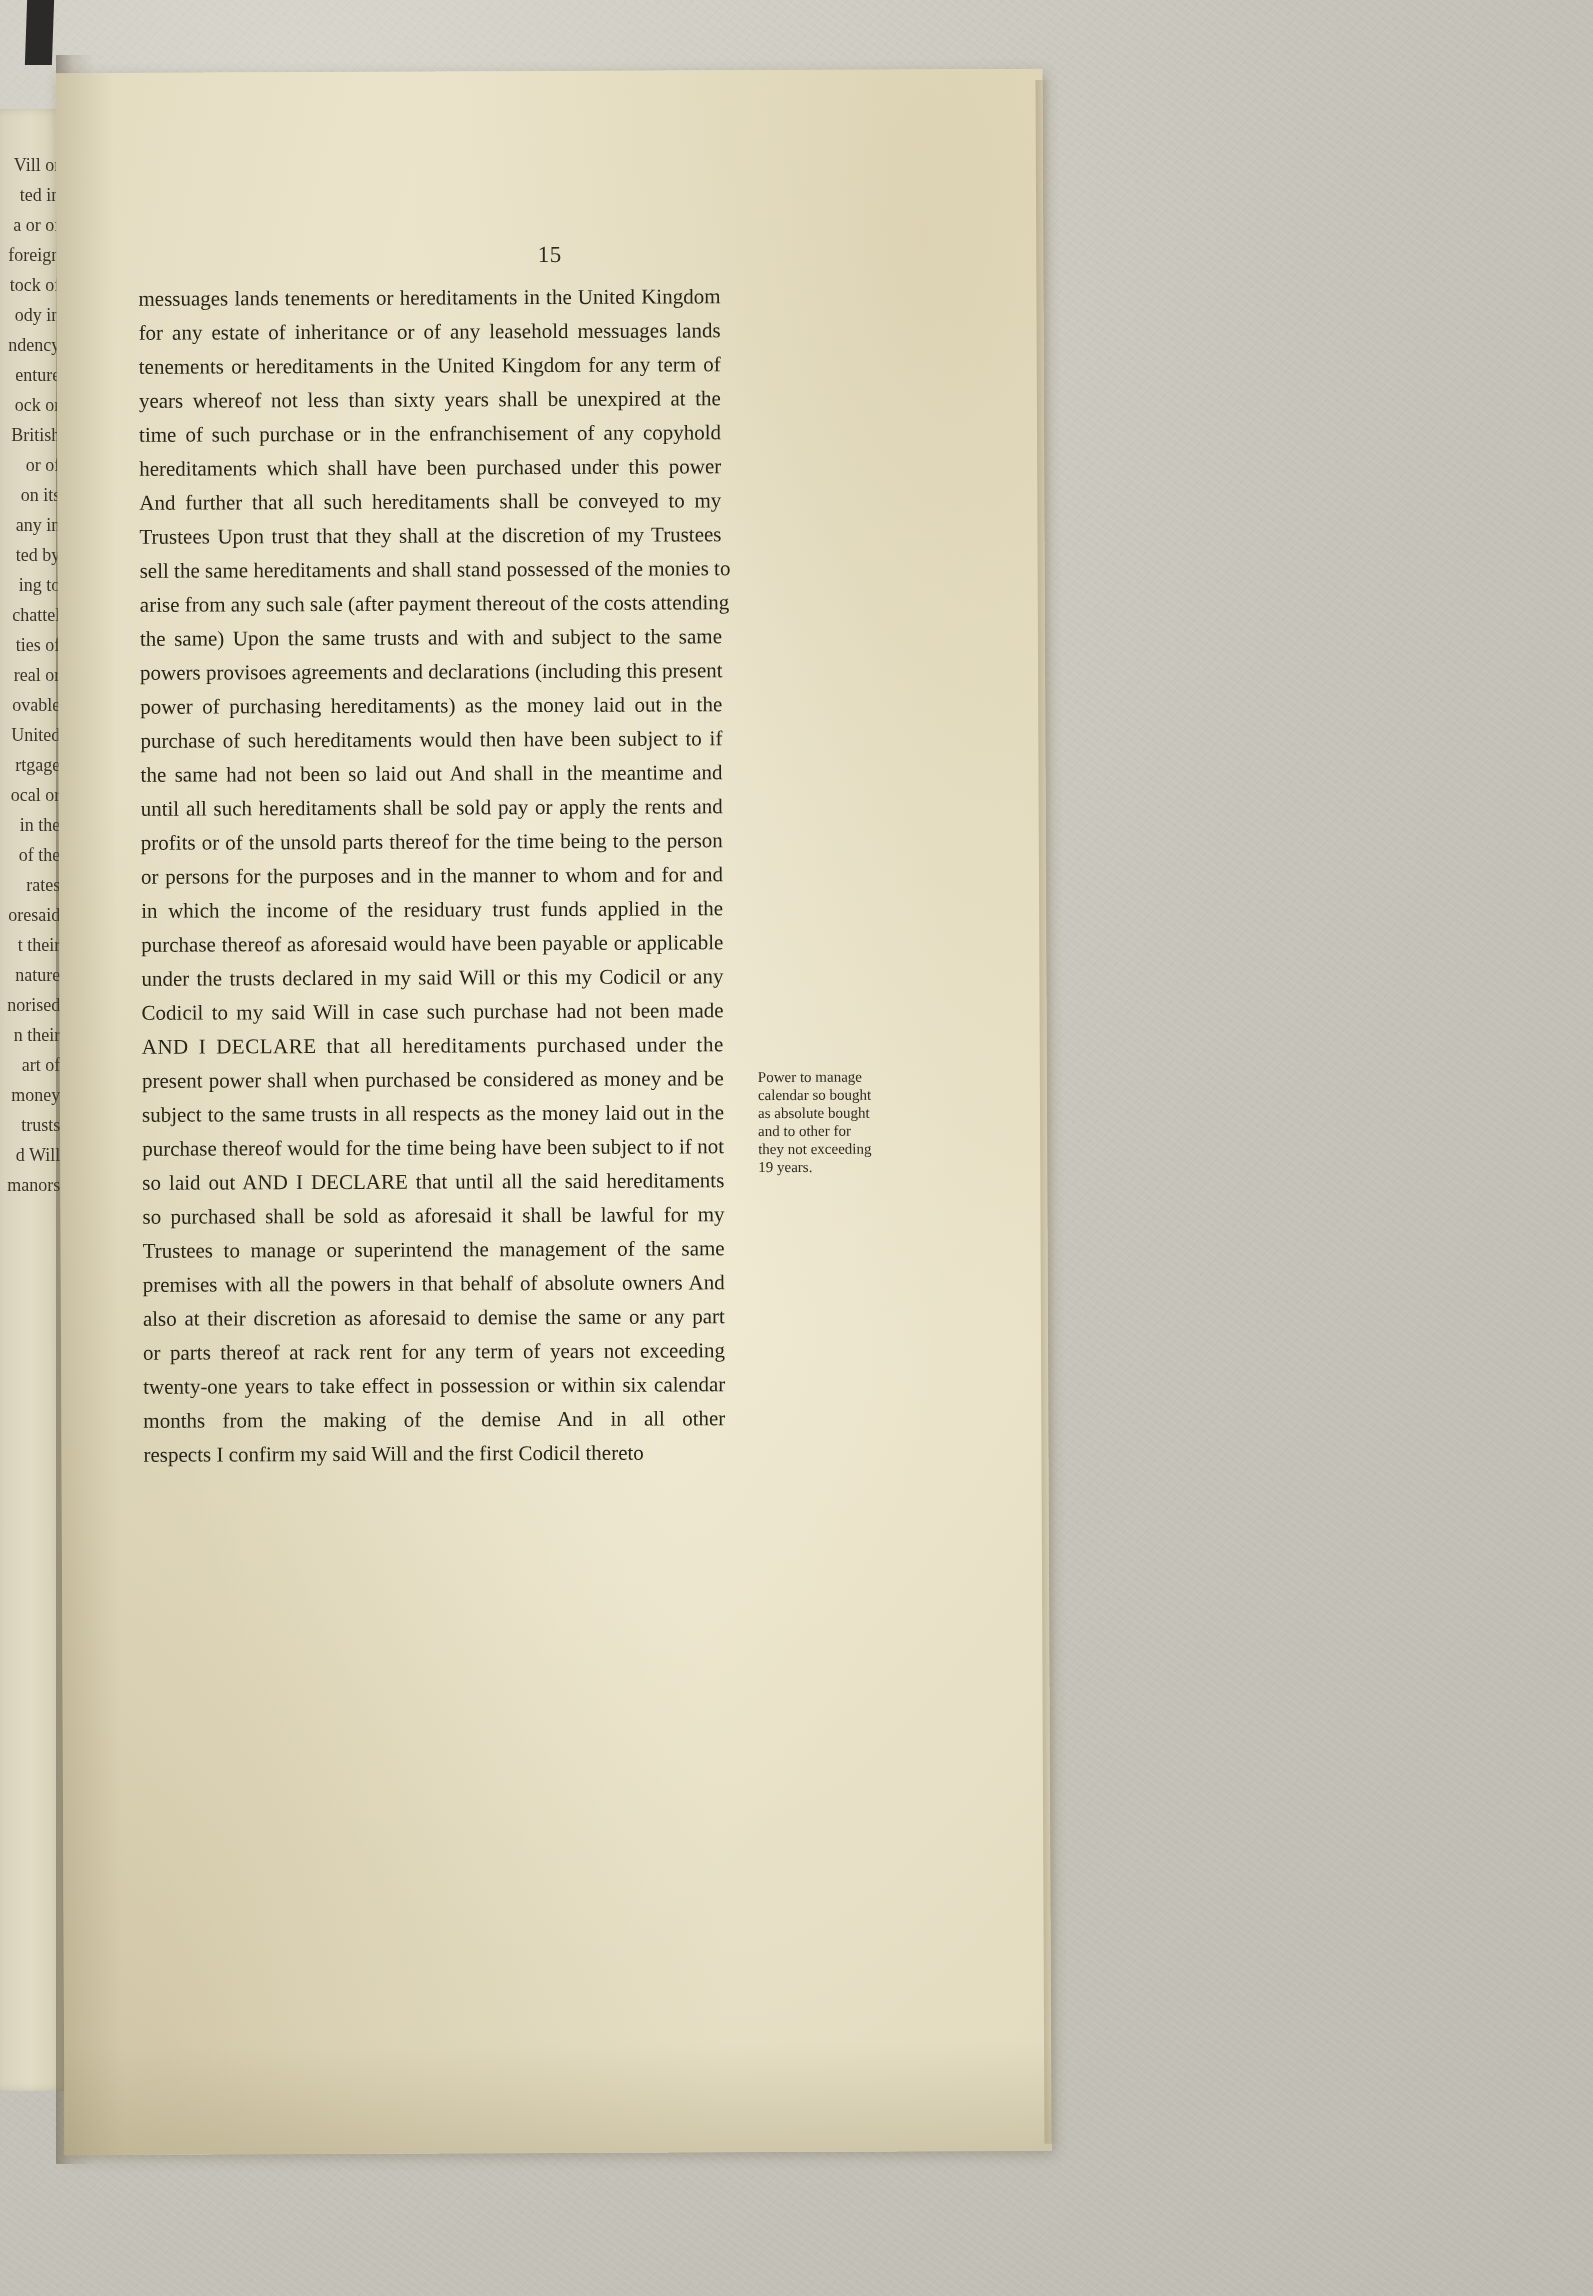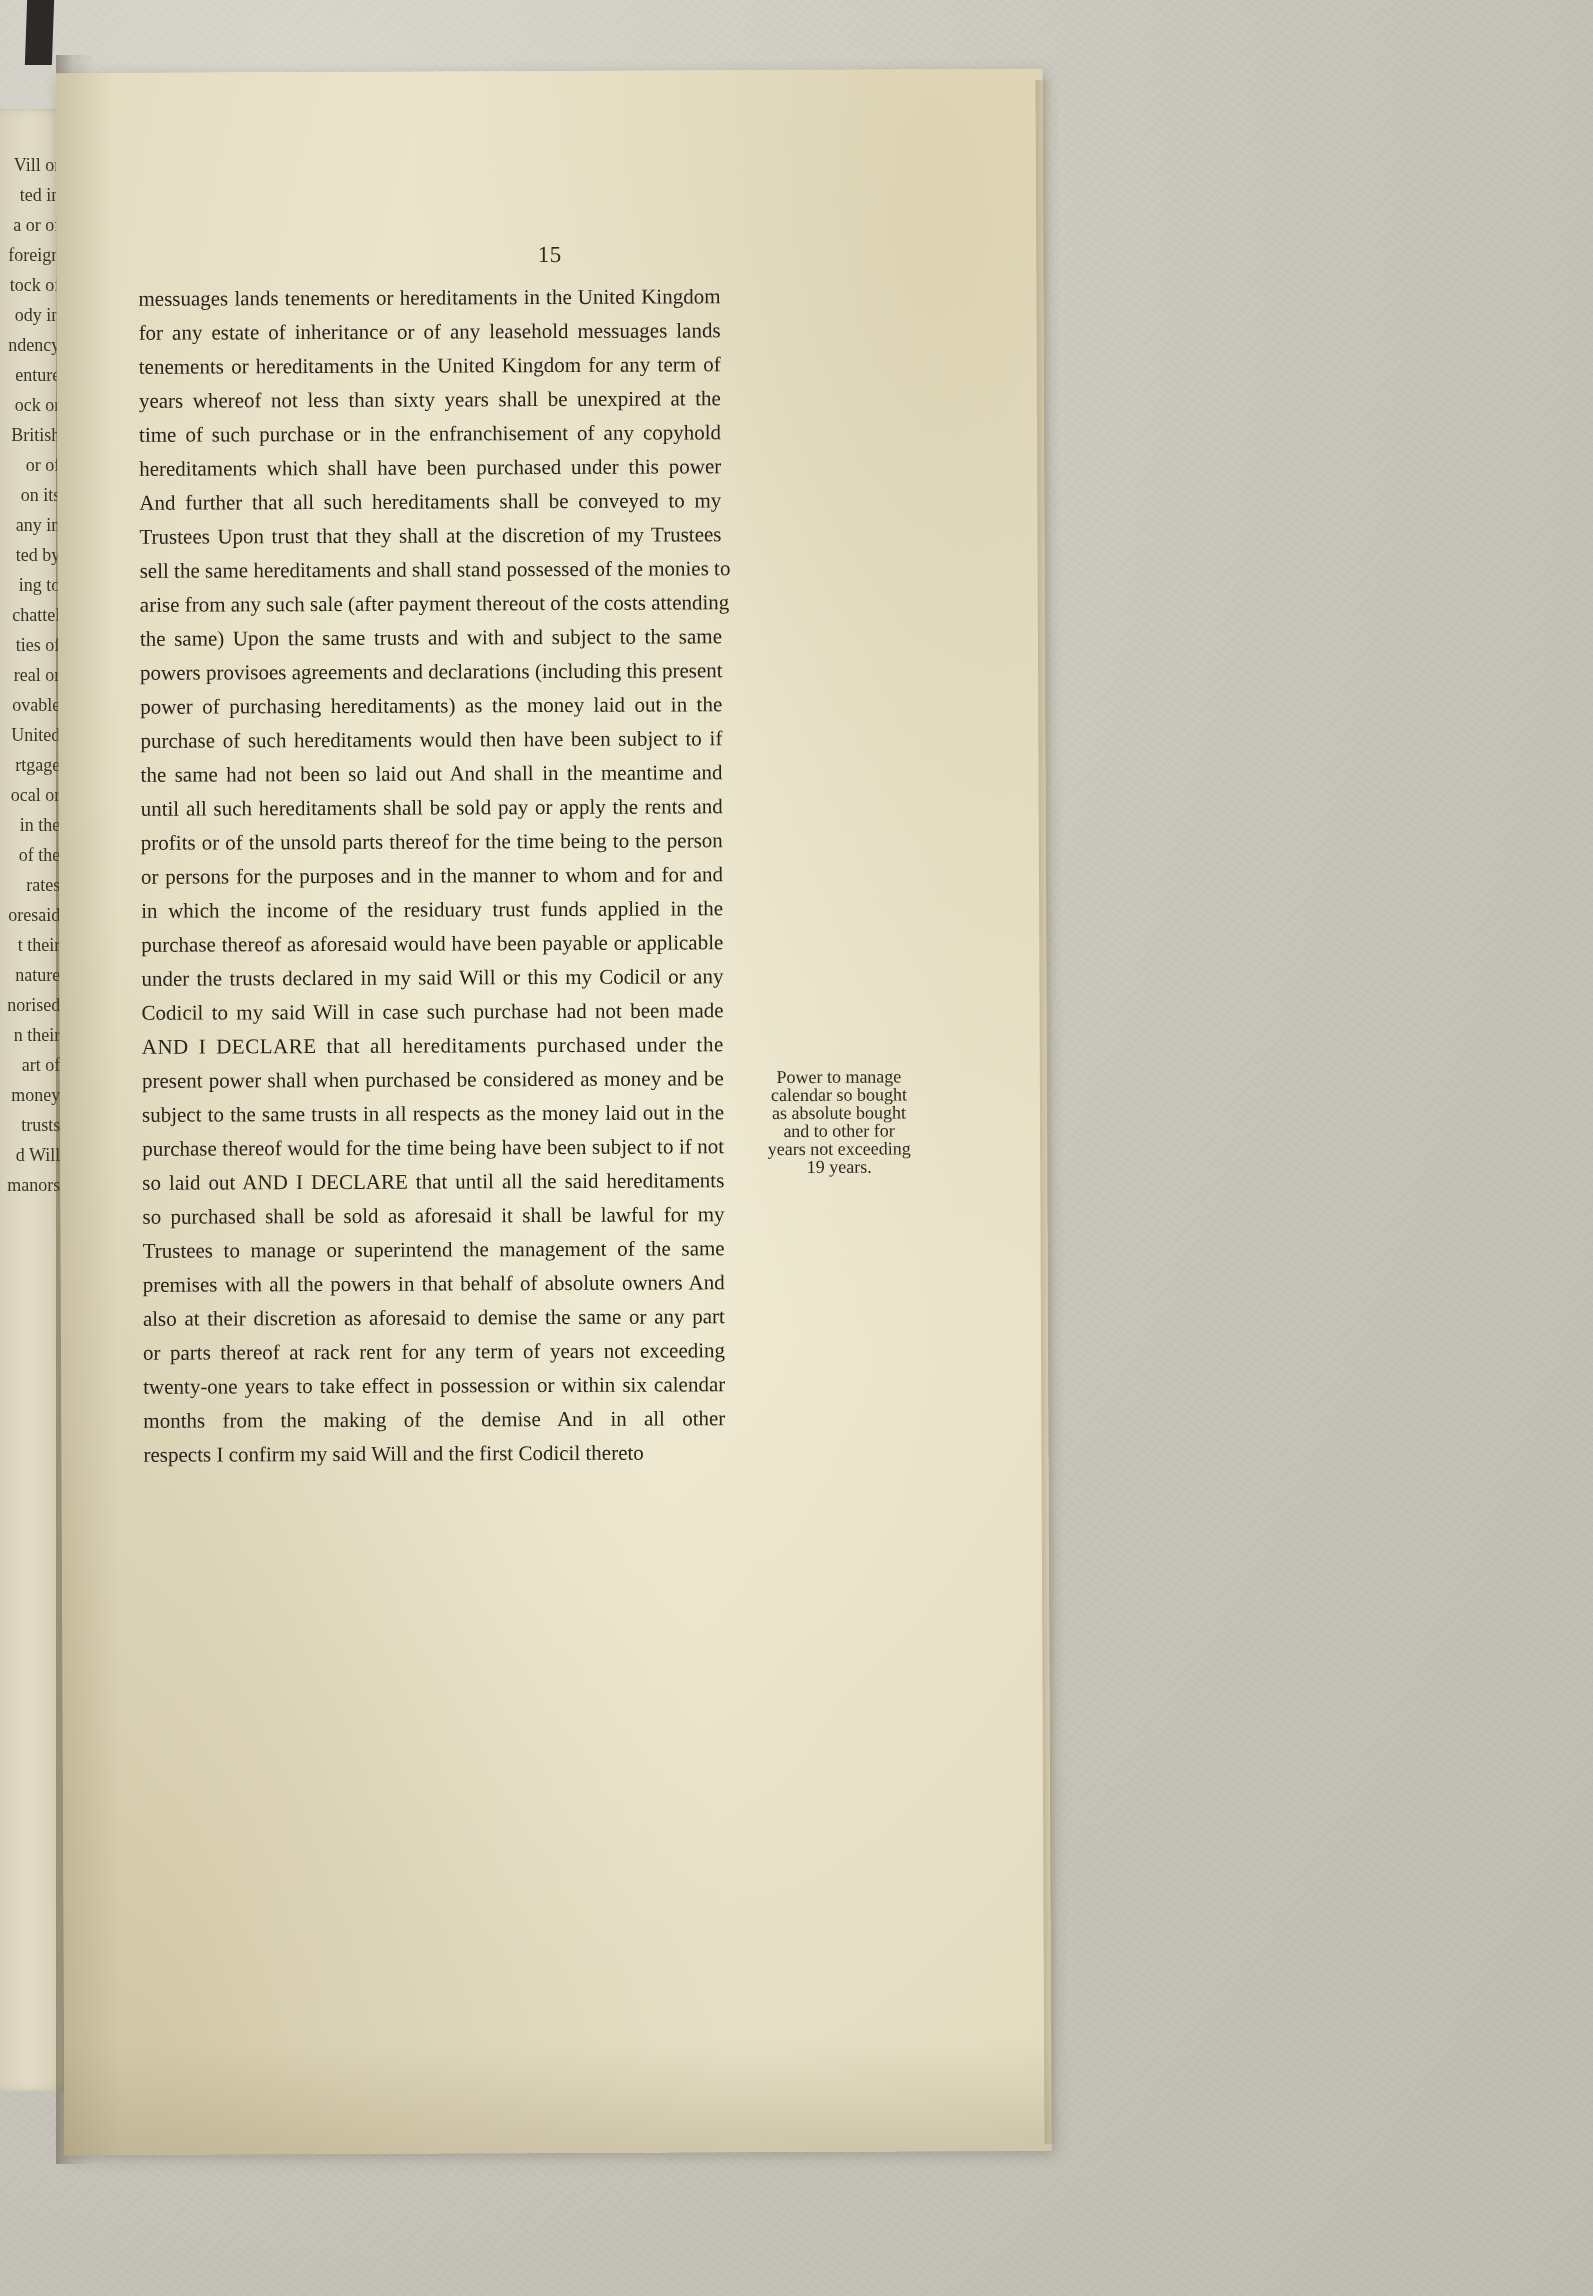--- a/index.html
+++ b/index.html
@@ -148,25 +148,24 @@
   .sc {
     letter-spacing: 0.5px;
   }
 
   
   .margin-note {
     position: absolute;
     left: 698px;
     top: 998px;
     width: 162px;
-    font-size: 18px;
+    font-size: 15px;
     line-height: 18px;
     color: #2c2921;
     font-family: "Liberation Serif", serif;
-    text-align: center;
   }
   .margin-note div { white-space: nowrap; }
 
   
   .ghost {
     position: absolute;
     left: 136px;
     top: 1273px;
     width: 746px;
     height: 118px;
@@ -291,21 +290,21 @@
       <span class="ln">twenty-one years to take effect in possession or within six calendar</span>
       <span class="ln">months from the making of the demise   And in all other</span>
       <span class="ln last">respects I confirm my said Will and the first Codicil thereto</span>
     </div>
 
     <div class="margin-note">
       <div>Power to manage</div>
       <div>calendar so bought</div>
       <div>as absolute bought</div>
       <div>and to other for</div>
-      <div>years not exceeding</div>
+      <div>they not exceeding</div>
       <div>19 years.</div>
     </div>
 
     <div class="ghost"></div>
   </div>
 
 </div>
 
 
 </body></html>

